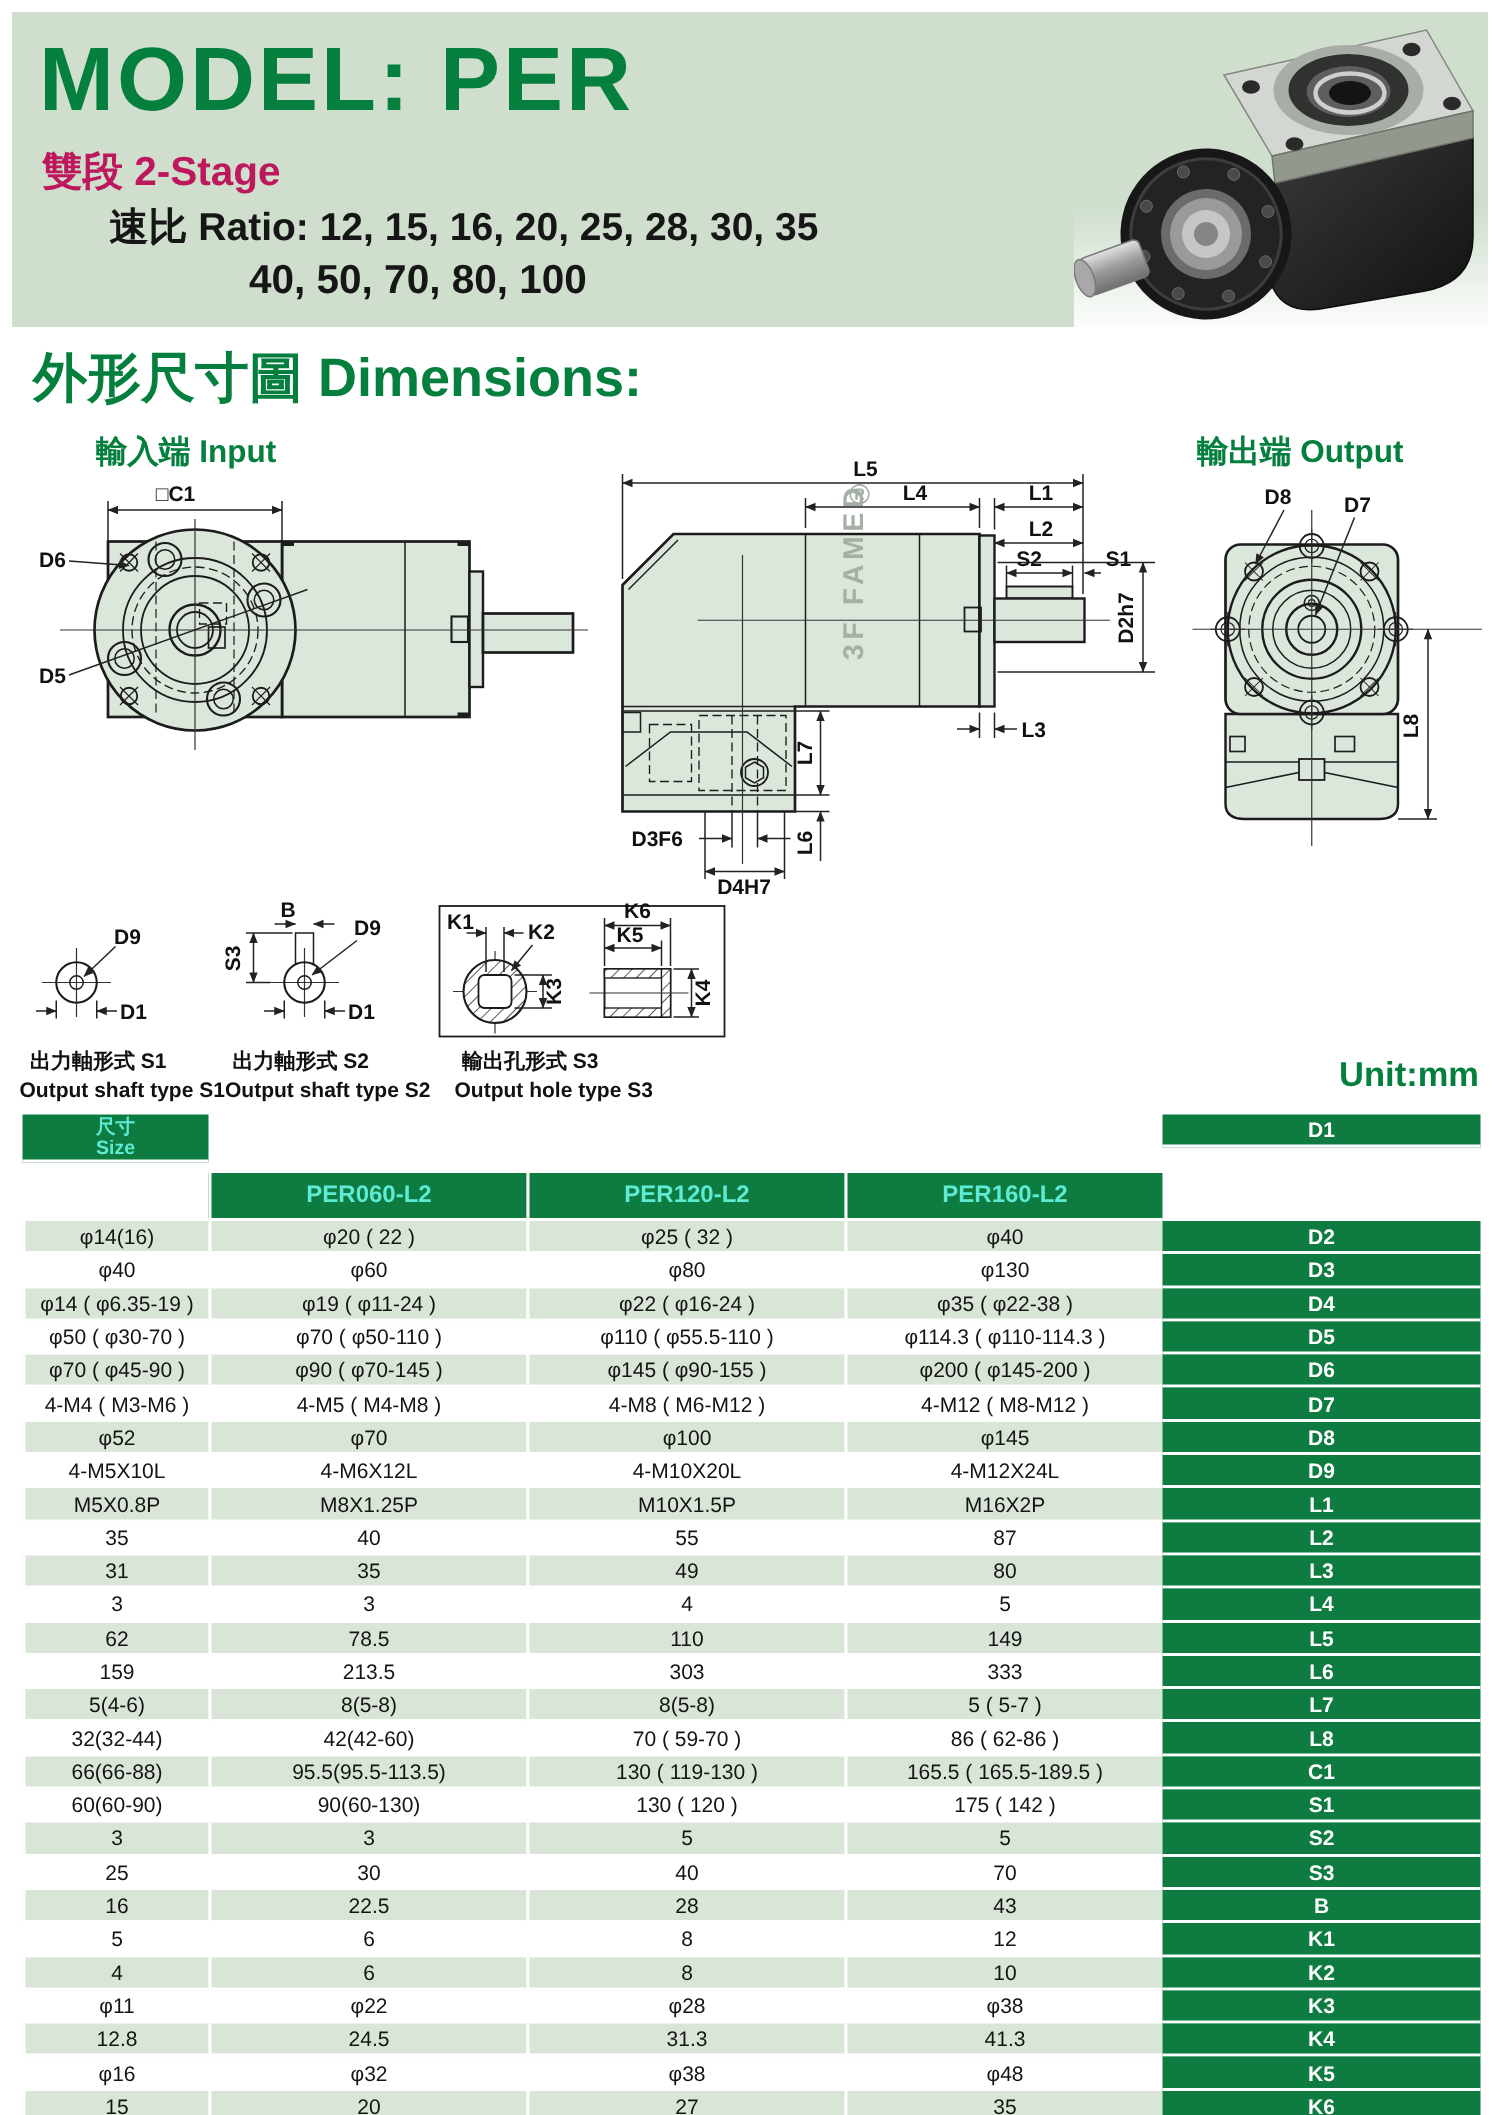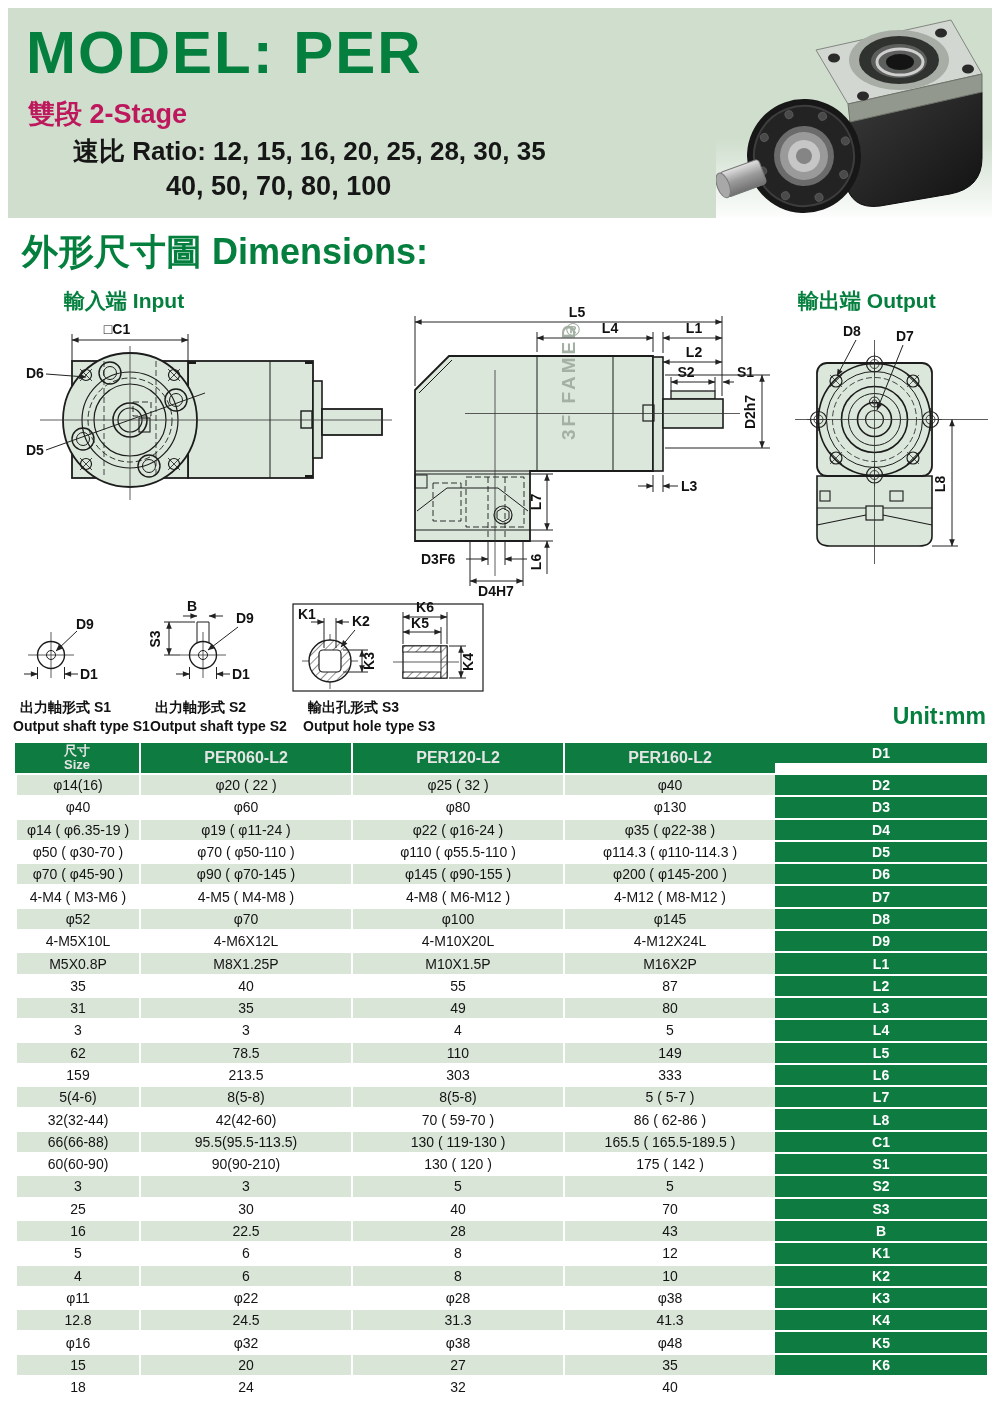--- a/index.html
+++ b/index.html
@@ -27,24 +27,24 @@
   .drawings .dim { fill:none; stroke:#222; stroke-width:1; }
   .drawings .dlbl { font:bold 14px "Liberation Sans","DejaVu Sans",sans-serif; fill:#111; }
   .drawings .dttl { font:bold 21px "Liberation Sans","DejaVu Sans",sans-serif; fill:#047f3e; }
   .drawings .cap  { font:bold 14px "Liberation Sans","DejaVu Sans",sans-serif; fill:#111; }
   .drawings .unit { font:bold 23px "Liberation Sans","DejaVu Sans",sans-serif; fill:#047f3e; }
   .drawings .wm   { font:bold 19px "Liberation Sans","DejaVu Sans",sans-serif; fill:#a3b0a3; letter-spacing:3px; }
 
   
   .dims-table { position:absolute; left:15px; top:743px; width:972px; display:grid;
     grid-template-columns:124px repeat(4,1fr); }
-  .dims-table .th { background:#0e7b40; color:#e5e5e5; font-weight:bold; font-size:16px;
+  .dims-table .th { background:#0e7b40; color:#5eead4; font-weight:bold; font-size:16px;
     display:flex; align-items:center; justify-content:center; height:32px;
     border-bottom:2px solid #fff; }
-  .dims-table .th + .th { border-left:2px solid #fff; }
+  .dims-table .th + .th { border-left:2px solid #fff;margin-top:39px; }
   .dims-table .th.size { flex-direction:column; line-height:14px; font-size:13px; }
   .dims-table .rl { background:#0e7b40; color:#fff; font-weight:bold; font-size:14px;
     display:flex; align-items:center; justify-content:center; height:22.3px;
     border-bottom:2px solid #fff; }
   .dims-table .td { color:#141414; font-size:14px;
     display:flex; align-items:center; justify-content:center; height:22.3px;
     border-bottom:2px solid #fff; border-left:2px solid #fff; white-space:nowrap; }
   .dims-table .stripe { background:#d9e5d7; }
   .dims-table .plain { background:#fff; }
 </style>
@@ -516,21 +516,21 @@
       <div class="td plain">42(42-60)</div>
       <div class="td plain">70 ( 59-70 )</div>
       <div class="td plain">86 ( 62-86 )</div>
       <div class="rl">L8</div>
       <div class="td stripe">66(66-88)</div>
       <div class="td stripe">95.5(95.5-113.5)</div>
       <div class="td stripe">130 ( 119-130 )</div>
       <div class="td stripe">165.5 ( 165.5-189.5 )</div>
       <div class="rl">C1</div>
       <div class="td plain">60(60-90)</div>
-      <div class="td plain">90(90-210)</div>
+      <div class="td plain">90(60-130)</div>
       <div class="td plain">130 ( 120 )</div>
       <div class="td plain">175 ( 142 )</div>
       <div class="rl">S1</div>
       <div class="td stripe">3</div>
       <div class="td stripe">3</div>
       <div class="td stripe">5</div>
       <div class="td stripe">5</div>
       <div class="rl">S2</div>
       <div class="td plain">25</div>
       <div class="td plain">30</div>

